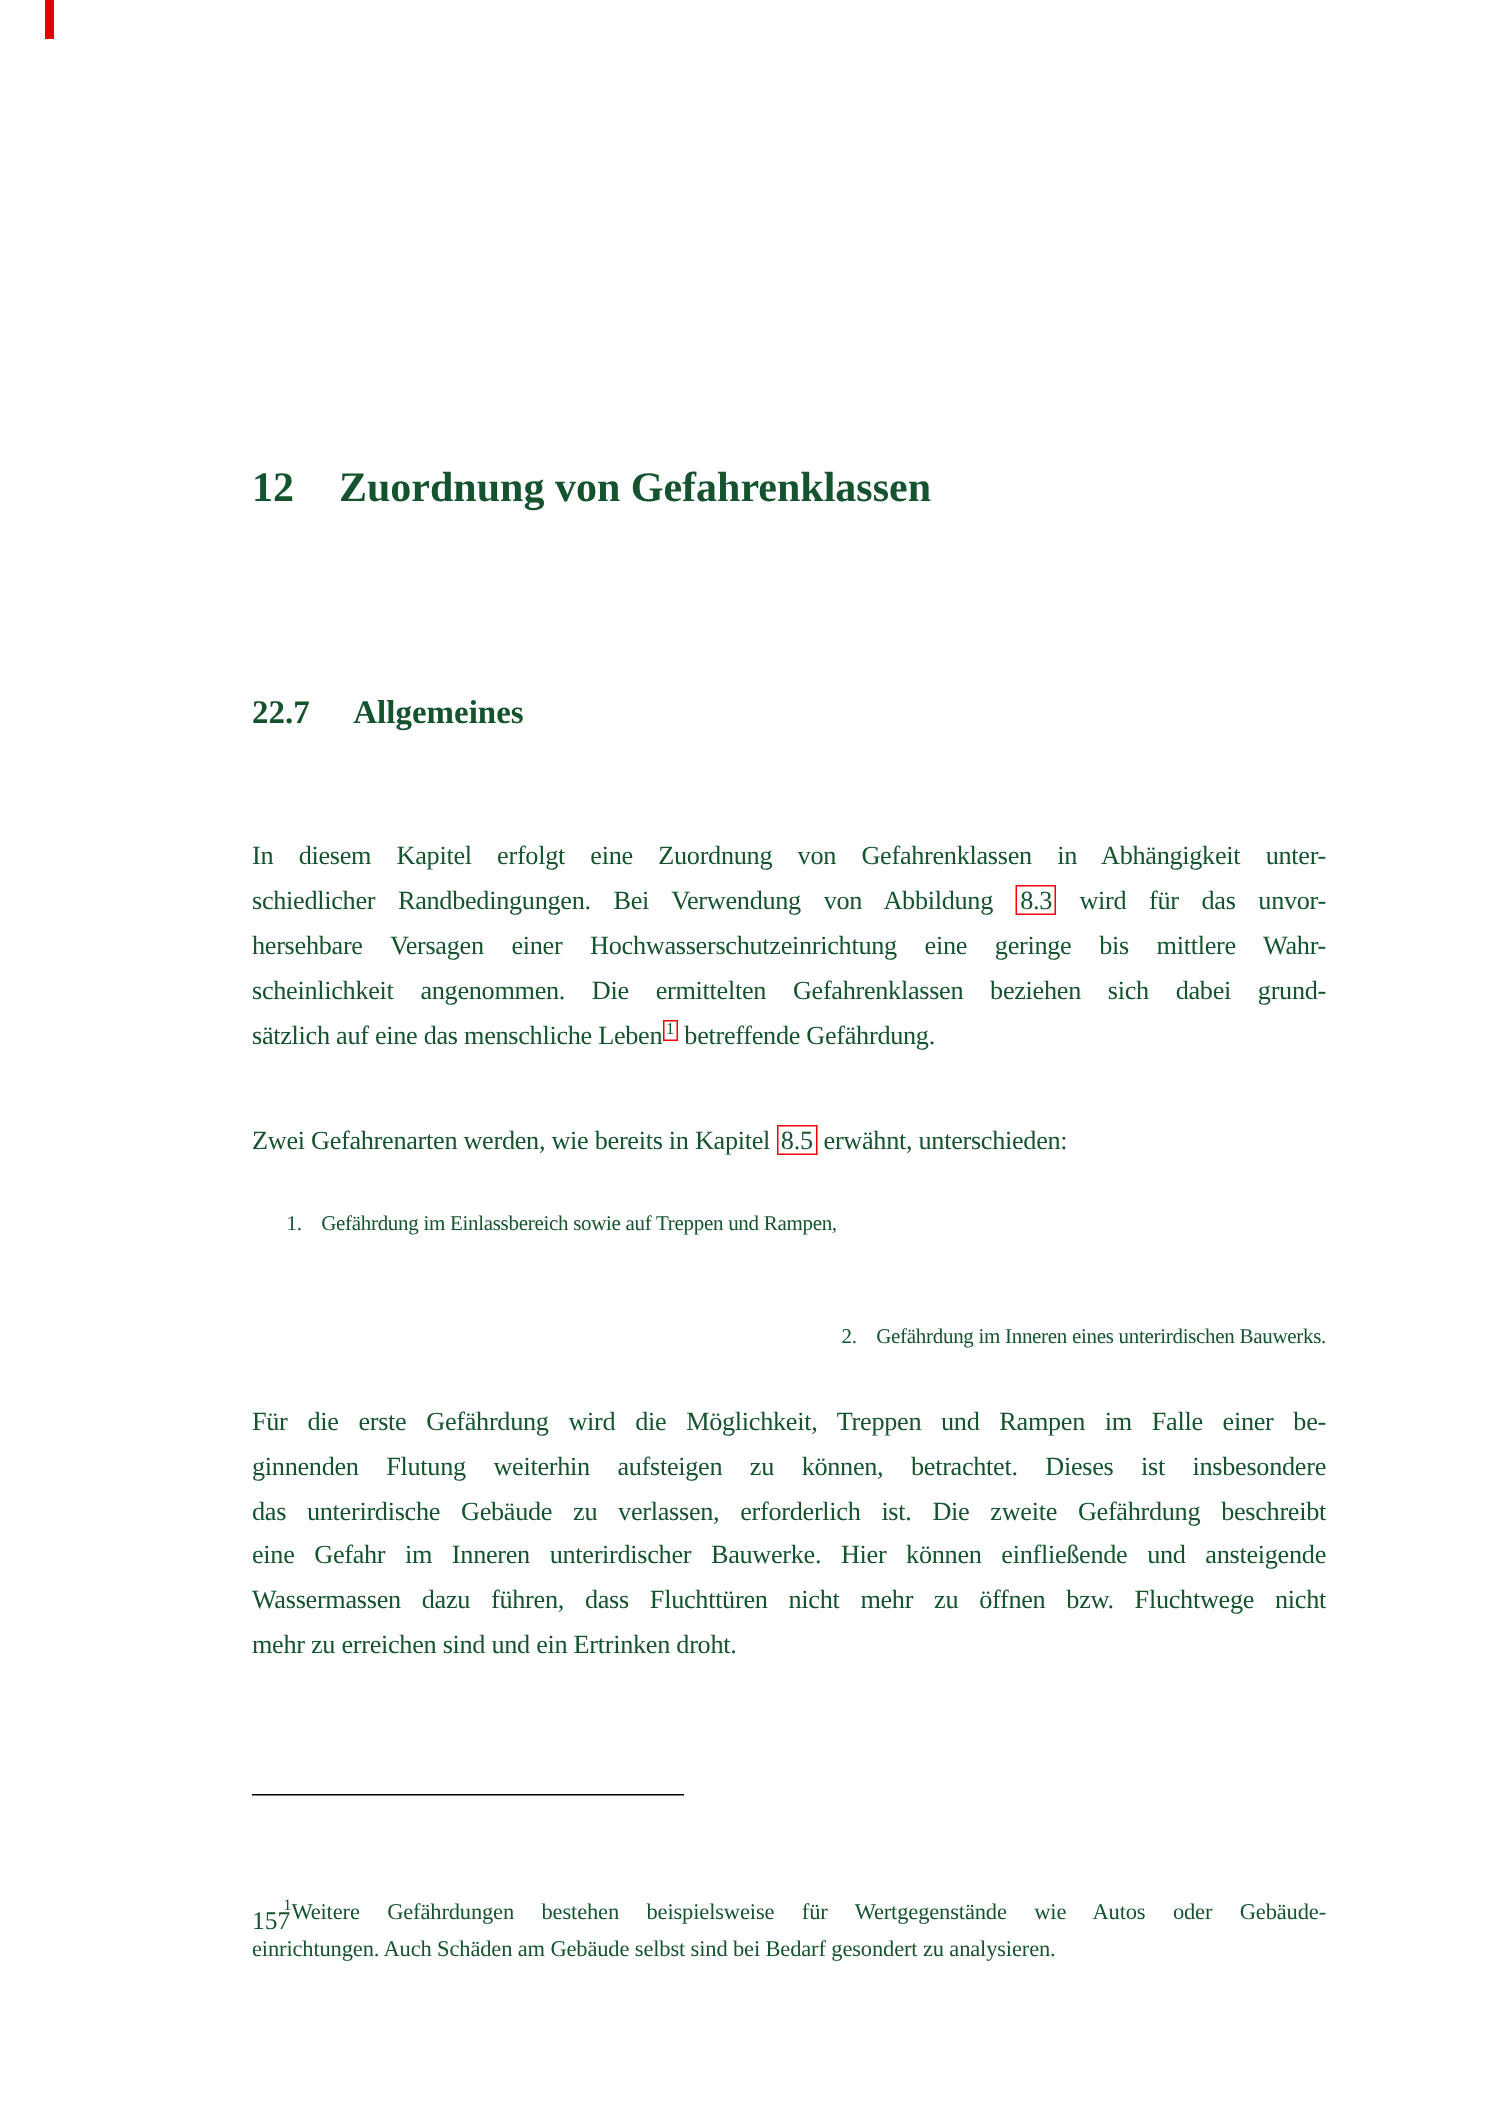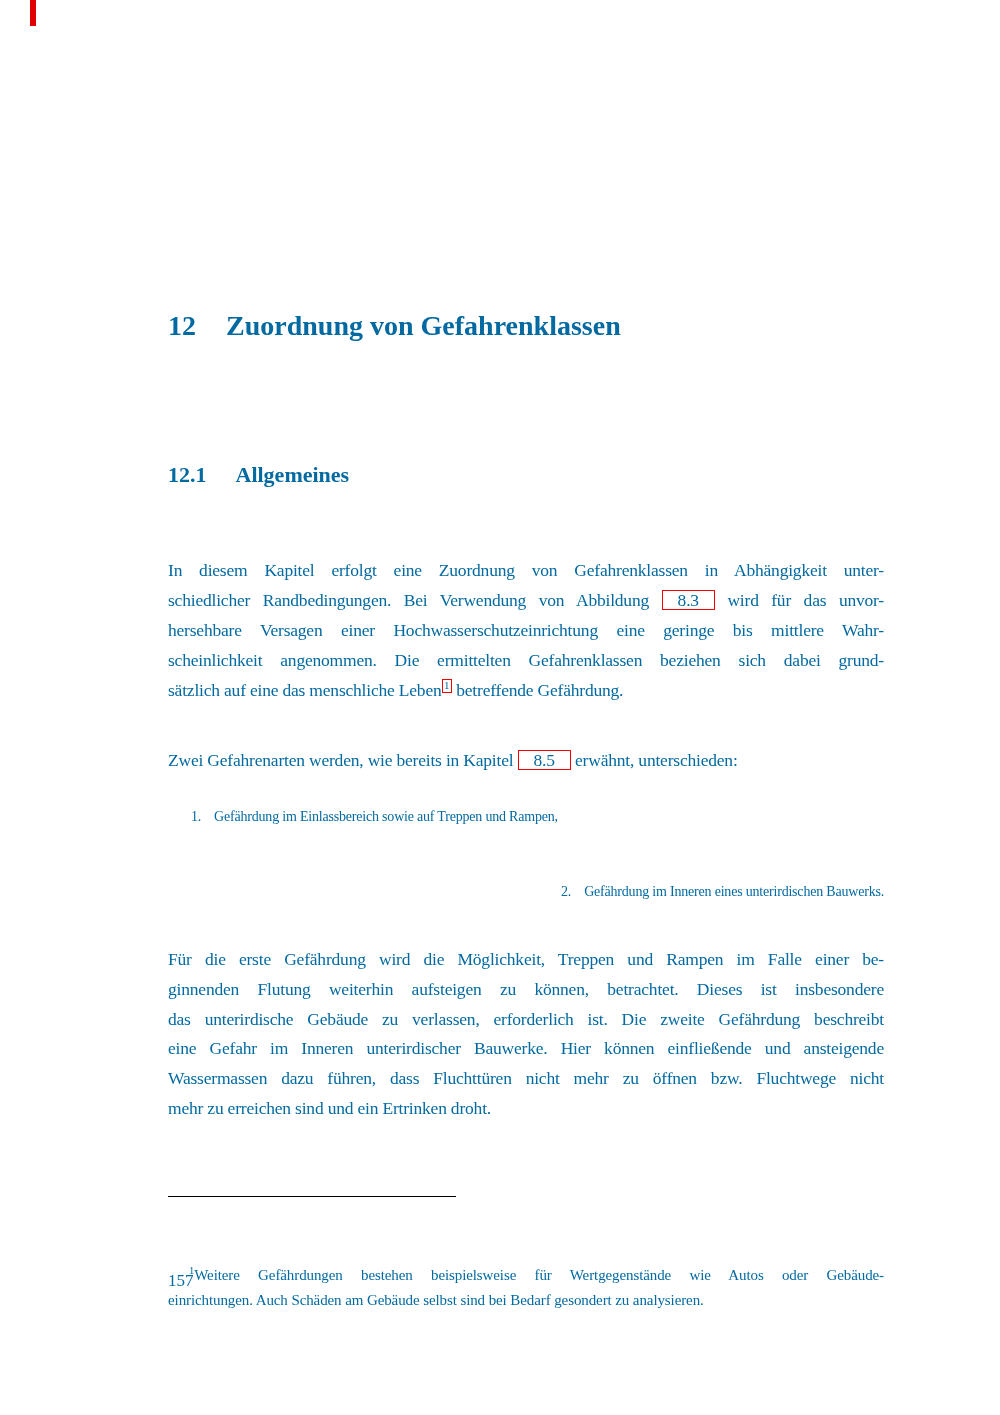--- a/index.html
+++ b/index.html
@@ -2,41 +2,41 @@
 <html style="--link-red: #f40000; --corner-red: #e10000;"><head>
 <meta charset="utf-8">
 <style>
   html,body{margin:0;padding:0;background:#ffffff;}
   .page{
     position:relative;
     width:1000px;
     height:1415px;
     background:#ffffff;
     font-family:"Liberation Serif","DejaVu Serif",serif;
-    color:#0369a1;
+    color:#14532d;
     overflow:hidden;
   }
   .textblock{position:absolute;left:168px;width:716px;}
   .chapter{top:310px;font-size:28px;font-weight:bold;}
   .chapter .h-num{margin-right:30px;}
   .section{top:462px;font-size:22px;font-weight:bold;}
   .section .h-num{margin-right:29px;}
   .para{font-size:17.5px;letter-spacing:-0.2px;line-height:30px;}
   .p1{top:555px;}
   .p2{top:745px;}
-  .p3{top:933px;line-height:29.8px;margin-top:12px;}
+  .p3{top:933px;line-height:29.8px;}
   .tline{text-align:justify;text-align-last:justify;}
   .tline-last{text-align:justify;text-align-last:left;}
   .list-item{position:absolute;left:191px;width:693px;font-size:14px;letter-spacing:-0.2px;}
   .li1{top:809px;}
   .li2{top:884px;text-align:right;}
   .li-label{margin-right:13px;}
   .refbox{
     border:1.5px solid var(--link-red,#f40000);
-    padding:0 15px;
+    padding:0 2px;
     display:inline-block;
     line-height:1.05;
   }
   .supmark{
     font-size:11px;
     vertical-align:7px;
     letter-spacing:0;
   }
   .refbox.supmark{border-width:1px;padding:0 1.5px;}
   .sup-plain{font-size:10.5px;vertical-align:6px;letter-spacing:0;}
@@ -57,21 +57,21 @@
 
 <div class="page">
 
   <div class="red-tick"></div>
 
   <div class="textblock chapter">
     <span class="h-num">12</span><span class="h-title">Zuordnung von Gefahrenklassen</span>
   </div>
 
   <div class="textblock section">
-    <span class="h-num">12.1</span><span class="h-title">Allgemeines</span>
+    <span class="h-num">22.7</span><span class="h-title">Allgemeines</span>
   </div>
 
   <div class="textblock para p1">
       <div class="tline"><span>In diesem Kapitel erfolgt eine Zuordnung von Gefahrenklassen in Abhängigkeit unter-</span></div>
       <div class="tline"><span>schiedlicher Randbedingungen. Bei Verwendung von Abbildung </span><span class="refbox">8.3</span><span> wird für das unvor-</span></div>
       <div class="tline"><span>hersehbare Versagen einer Hochwasserschutzeinrichtung eine geringe bis mittlere Wahr-</span></div>
       <div class="tline"><span>scheinlichkeit angenommen. Die ermittelten Gefahrenklassen beziehen sich dabei grund-</span></div>
       <div class="tline tline-last"><span>sätzlich auf eine das menschliche Leben</span><span class="refbox supmark">1</span><span> betreffende Gefährdung.</span></div>
     </div>
 

